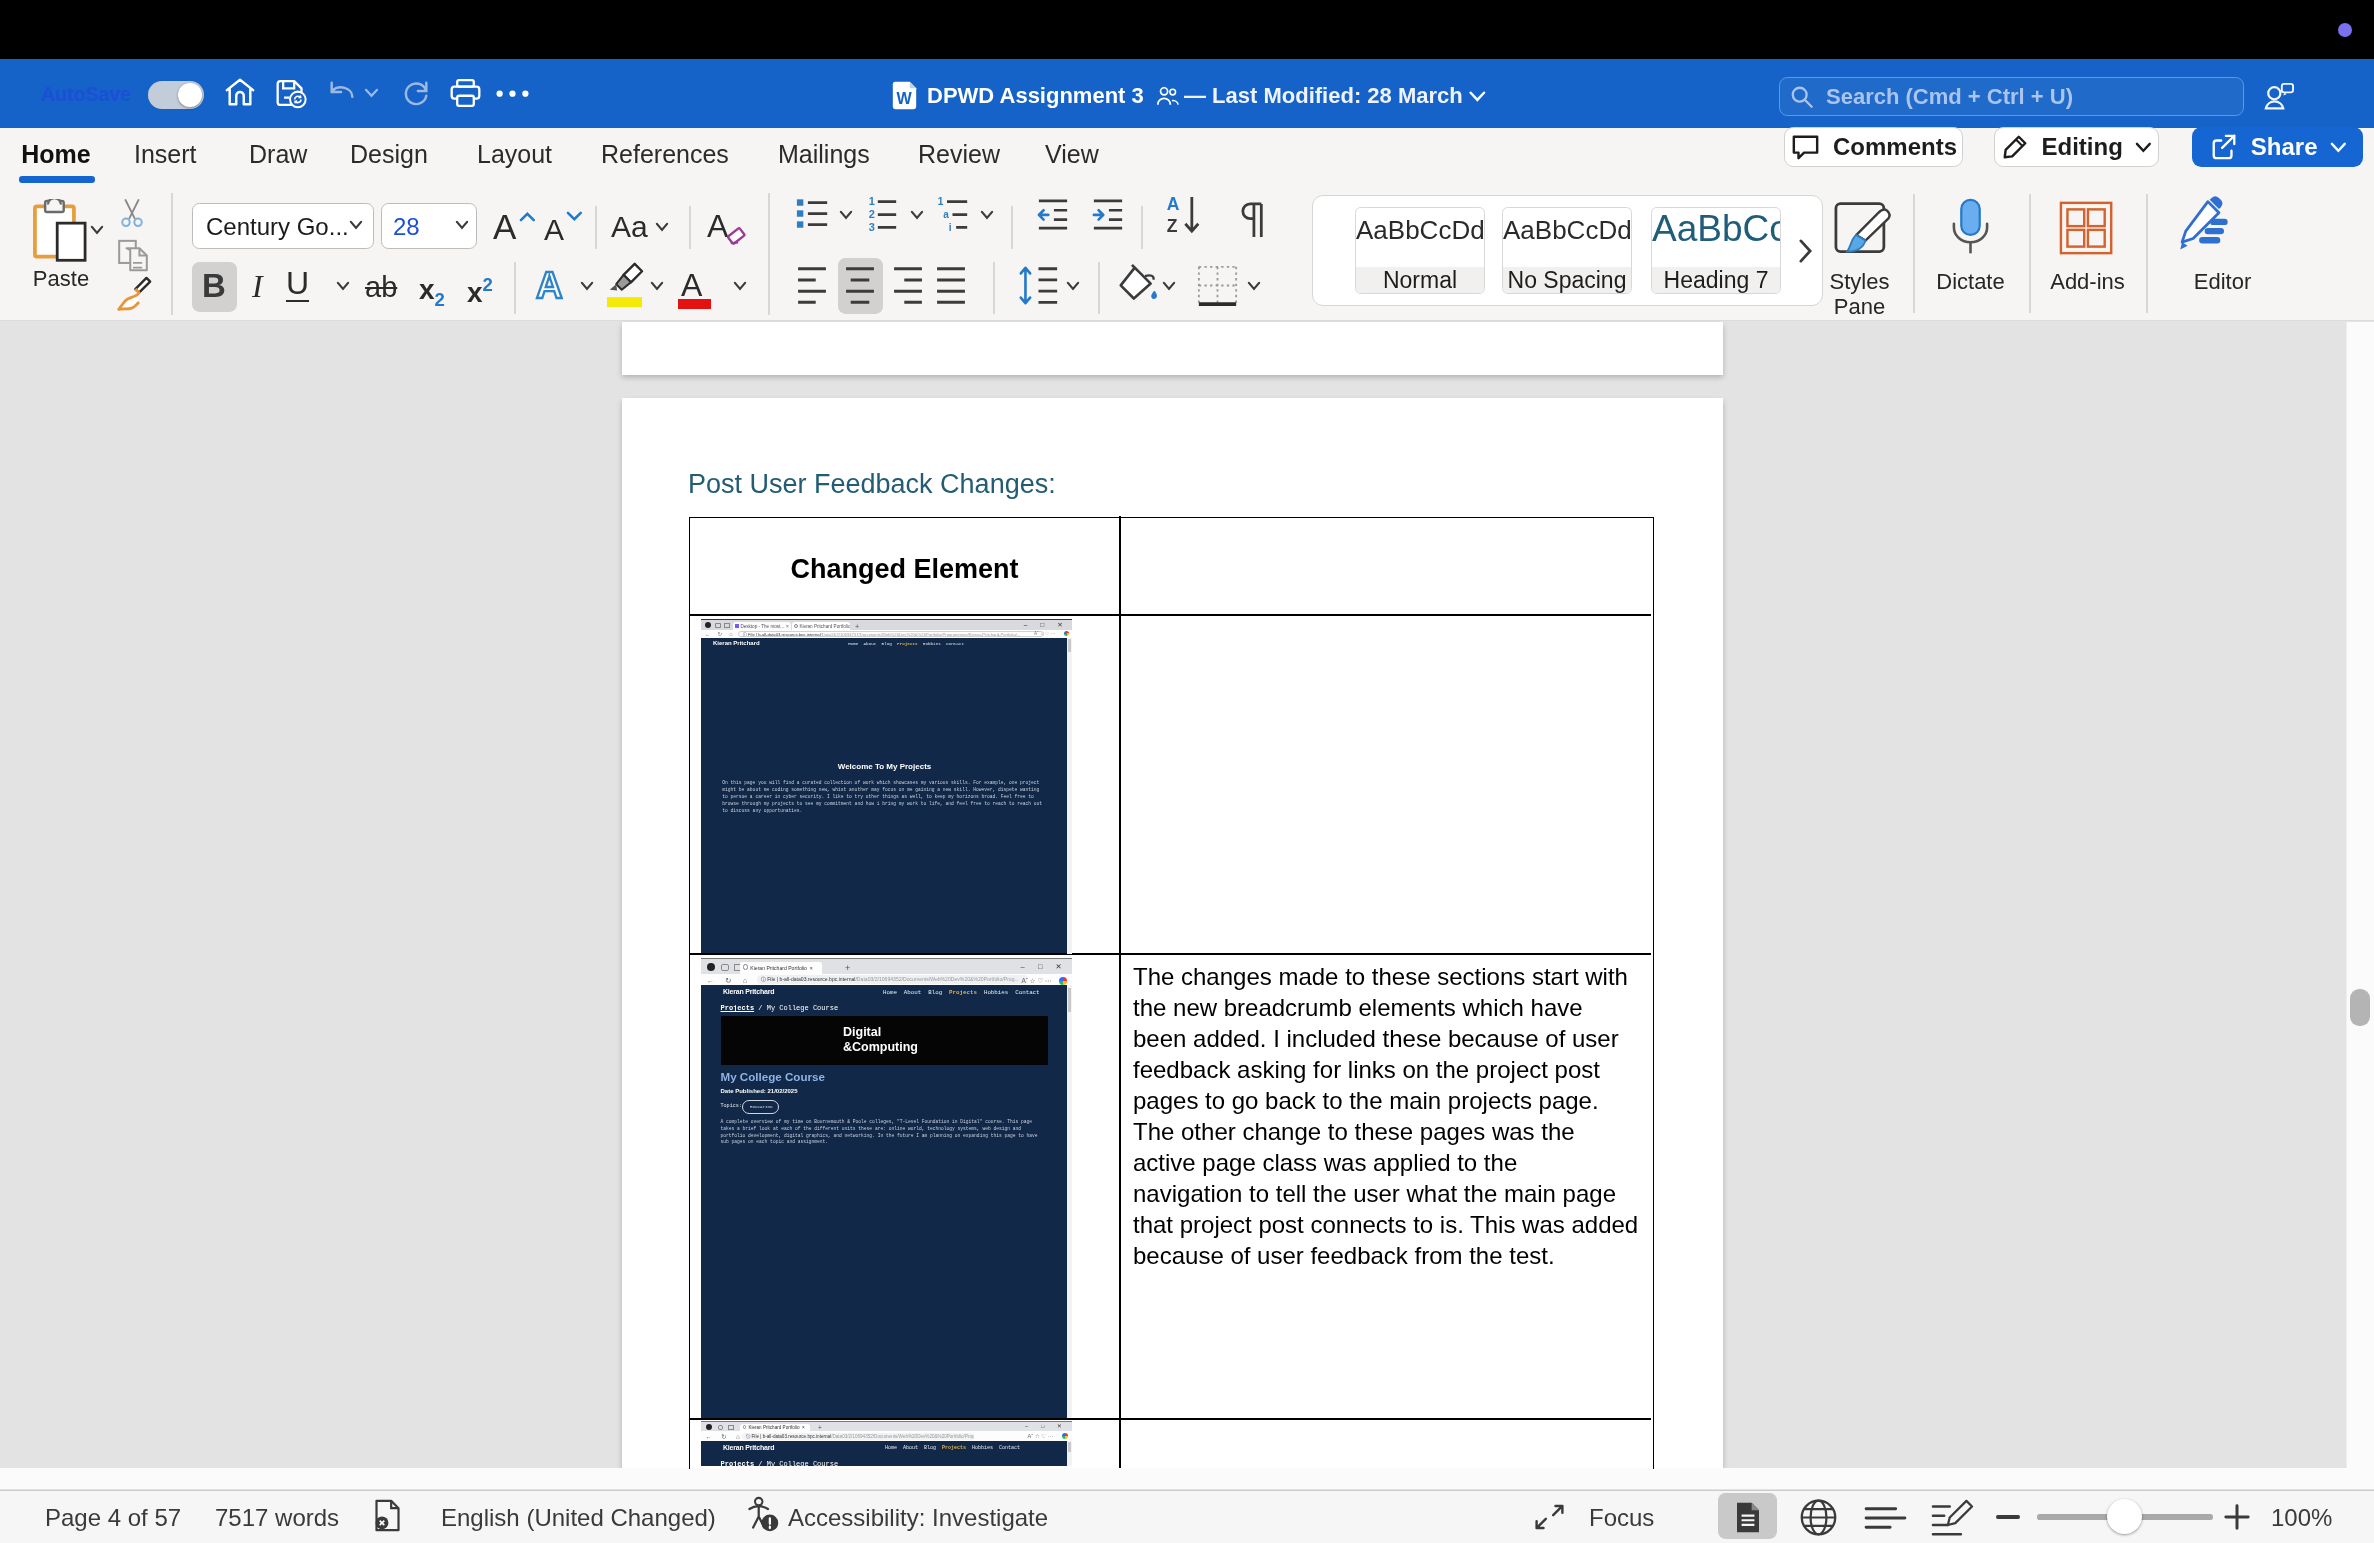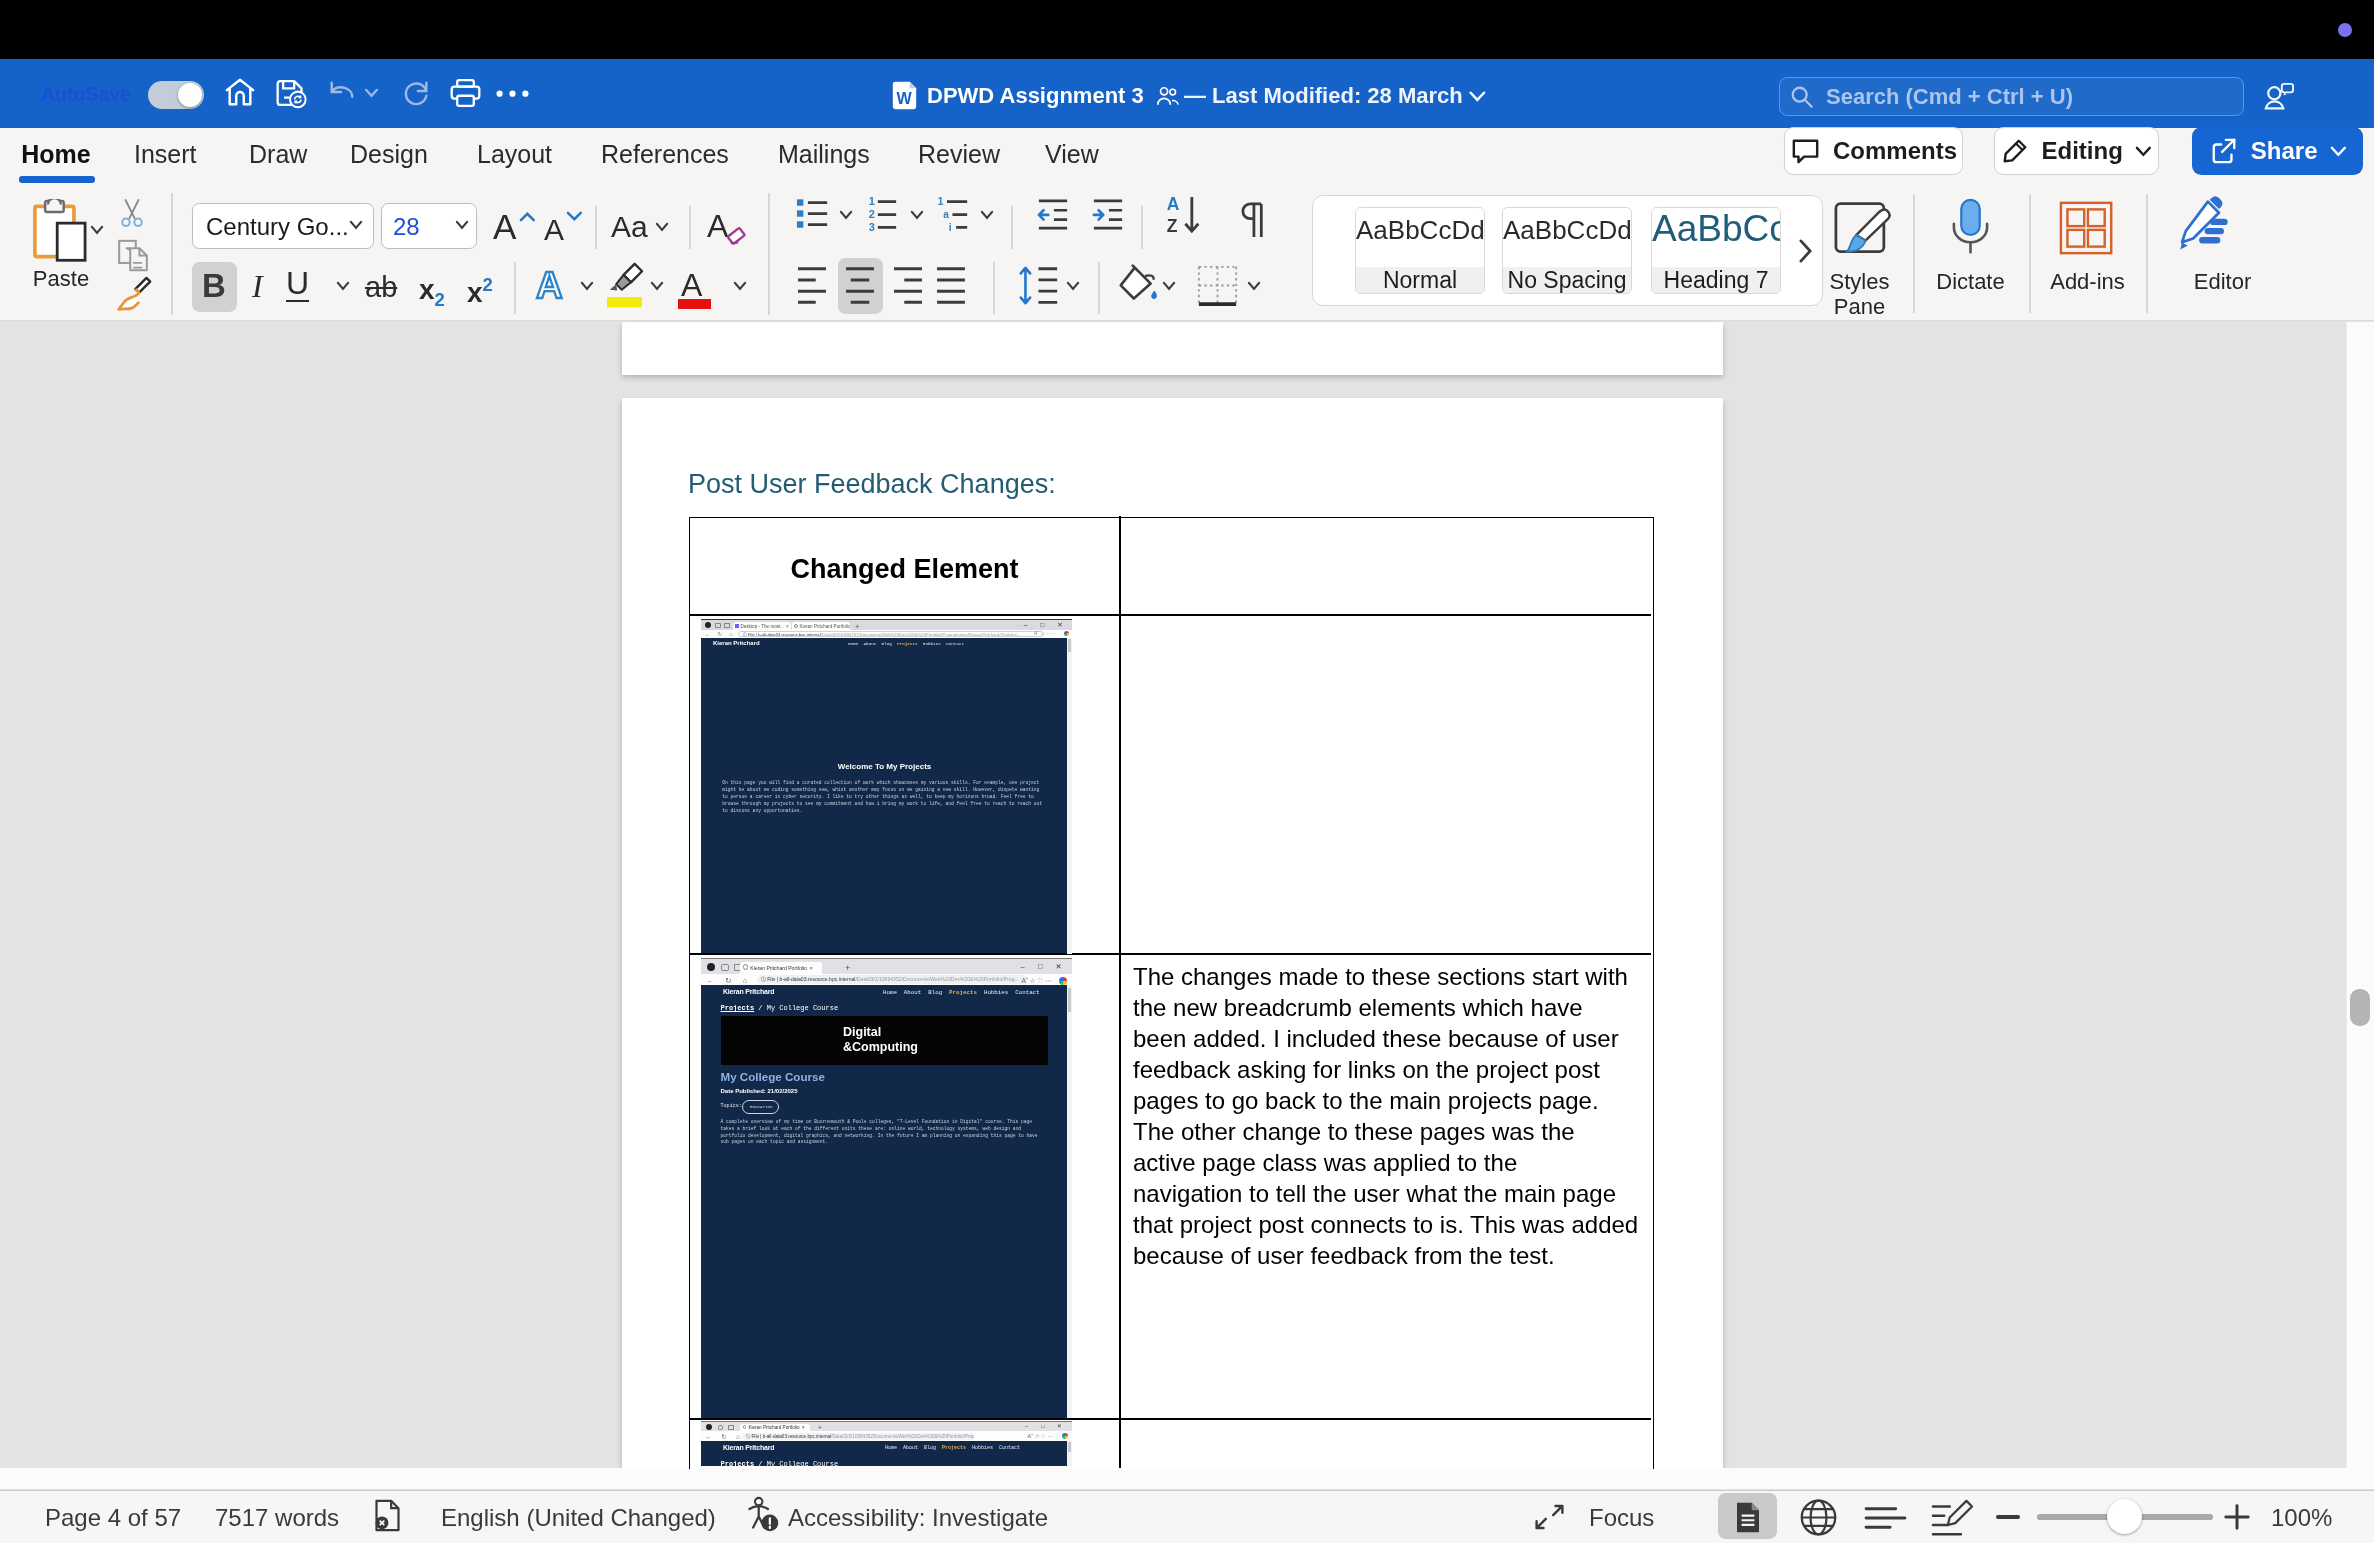--- a/index.html
+++ b/index.html
@@ -23,21 +23,21 @@
 .toggle .knob { position:absolute; right:1.9px; top:1.9px; width:24px; height:24px; background:#fff; border-radius:50%; box-shadow:0 0.9px 2.8px rgba(0,0,0,.35);}
 .tico { top:77px; }
 #doctitle { top:83px; left:927px; font-size:22px; color:#fff; font-weight:bold; white-space:nowrap; }
 #lastmod { top:83px; left:1184px; font-size:22px; color:#eef3fc; font-weight:bold; white-space:nowrap;}
 #searchbox { left:1779px; top:77px; width:465px; height:39px; border:1.9px solid #6b93d8; border-radius:8.3px; background:rgba(255,255,255,0.05); }
 #searchbox .ph { position:absolute; left:46px; top:5.6px; font-size:22px; color:#aac4ee; font-weight:bold; white-space:nowrap;}
 
 .tab { top:140px; font-size:25px; color:#2b2b2b; }
 .tab.sel { color:#111; font-weight:bold; }
 #homeline { left:18.6px; top:176px; width:76px; height:6.5px; background:#1565d0; border-radius:3.2px; }
-.pillbtn { top:127px; height:48px; border:1.9px solid #d2d1d0; border-radius:9.3px; background:#fff; font-size:24px; color:#1d1d1d; display:flex; align-items:center; justify-content:center; gap:12px; font-weight:bold;}
+.pillbtn { top:127px; height:40px; border:1.9px solid #d2d1d0; border-radius:9.3px; background:#fff; font-size:24px; color:#1d1d1d; display:flex; align-items:center; justify-content:center; gap:12px; font-weight:bold;}
 #sharebtn { background:#1565d2; color:#fff; border:none; }
 
 .rlabel { font-size:22px; color:#262626; text-align:center; line-height:25px;}
 .vsep { position:absolute; width:1.9px; background:#d8d7d6; }
 .selbox { position:absolute; background:#d2d1d0; border-radius:7.4px; }
 .inputbox { position:absolute; border:1.9px solid #bdbcbb; border-radius:7.4px; background:#fff; }
 .chev { position:absolute; }
 
 #gallery { left:1312px; top:195px; width:511px; height:111px; background:#fff; border:1.9px solid #d7d6d5; border-radius:11px; }
 .scard { position:absolute; top:11px; width:130px; height:87px; border:0.9px solid #d9d8d7; border-radius:5.6px; background:#fff; overflow:hidden;}

